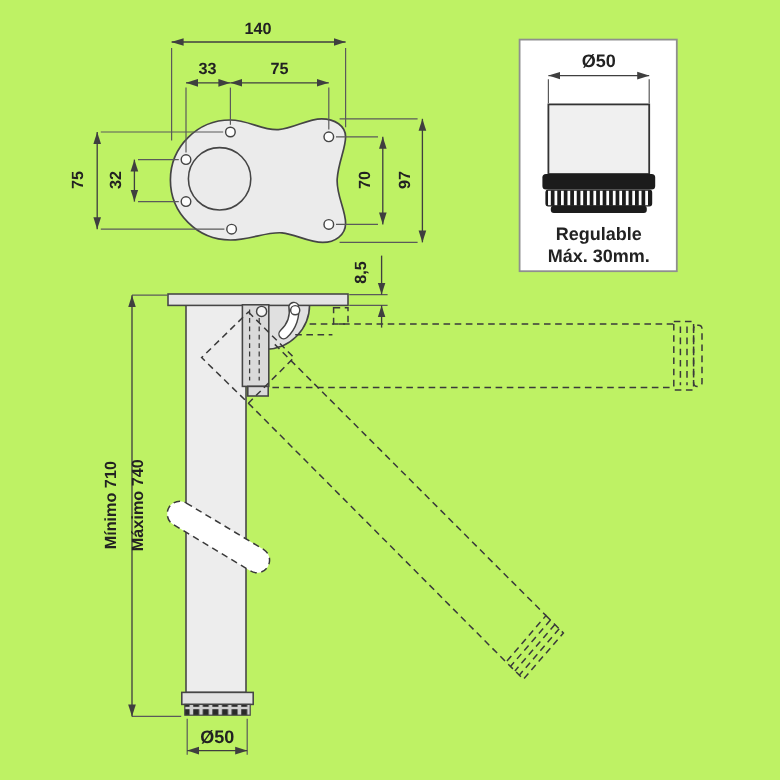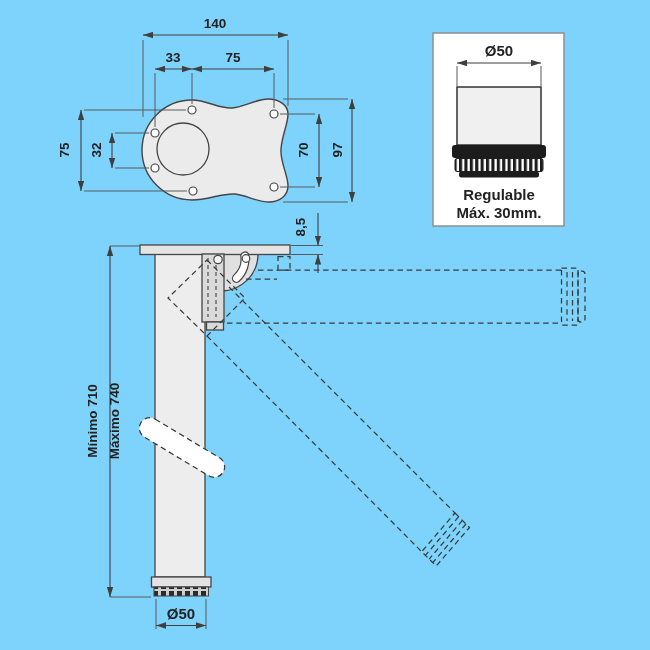--- a/index.html
+++ b/index.html
@@ -1,16 +1,16 @@
 <!DOCTYPE html>
 <html><head>
 <meta charset="utf-8">
 <style>
   html,body{margin:0;padding:0;background:#ffffff;}
-  .stage{position:relative;width:650px;height:650px;background:#7dd3fc;overflow:hidden;
+  .stage{position:relative;width:650px;height:650px;background:#bef264;overflow:hidden;
          font-family:"Liberation Sans","DejaVu Sans",sans-serif;}
   svg{position:absolute;left:0;top:0;}
   text{font-family:"Liberation Sans","DejaVu Sans",sans-serif;font-weight:700;
        font-size:13.5px;fill:#222222;}
   .big{font-size:15px;}
   .outline{fill:#ebebeb;stroke:#454545;stroke-width:1.4;}
   .part{stroke:#454545;stroke-width:1.3;}
   .thin{stroke:#5a5a5a;stroke-width:1;fill:none;}
   .dim{stroke:#3f3f3f;stroke-width:1.1;fill:none;}
   .dash{stroke:#3a3a3a;stroke-width:1.25;fill:none;stroke-dasharray:5.5 3.8;}

